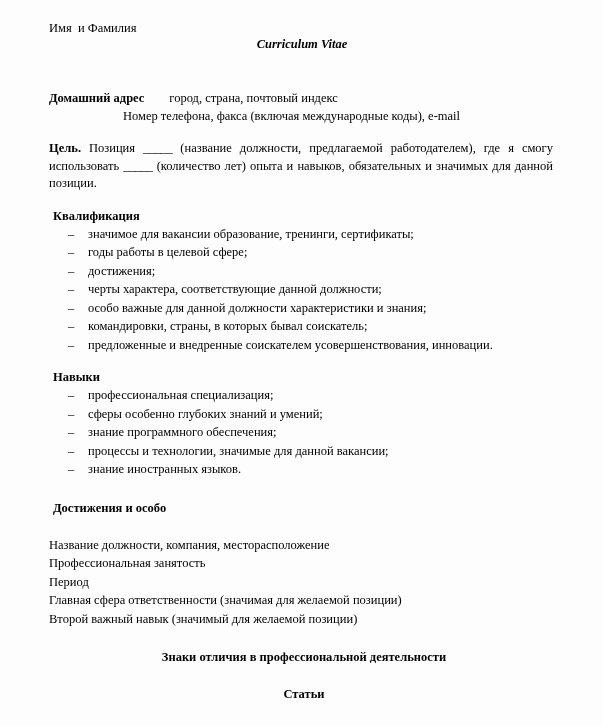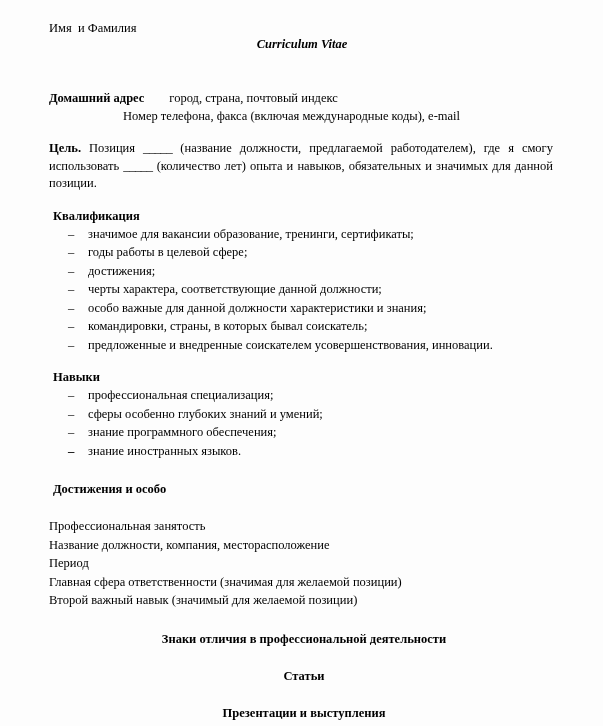--- a/index.html
+++ b/index.html
@@ -151,28 +151,28 @@
       <li><span class="dash">–</span><span>особо важные для данной должности характеристики и знания;</span></li>
       <li><span class="dash">–</span><span>командировки, страны, в которых бывал соискатель;</span></li>
       <li><span class="dash">–</span><span>предложенные и внедренные соискателем усовершенствования, инновации.</span></li>
     </ul>
 
     <div class="section-heading">Навыки</div>
     <ul class="bullets">
       <li><span class="dash">–</span><span>профессиональная специализация;</span></li>
       <li><span class="dash">–</span><span>сферы особенно глубоких знаний и умений;</span></li>
       <li><span class="dash">–</span><span>знание программного обеспечения;</span></li>
-      <li><span class="dash">–</span></li>
+      <li><span class="dash">–</span><span>процессы и технологии, значимые для данной вакансии;</span></li>
       <li><span class="dash">–</span><span>знание иностранных языков.</span></li>
     </ul>
 
     <div class="section-heading" style="margin-top:20px;">Достижения и особо</div>
     <div class="plain-block">
+      <div class="plain-line">Название должности, компания, месторасположение</div>
       <div class="plain-line">Профессиональная  занятость</div>
-      <div class="plain-line">Название должности, компания, месторасположение</div>
       <div class="plain-line">Период</div>
       <div class="plain-line">Главная сфера ответственности (значимая для желаемой позиции)</div>
       <div class="plain-line">Второй важный навык (значимый для желаемой позиции)</div>
     </div>
 
     <div class="tail-heading" style="margin-top:20px;">Знаки отличия в профессиональной деятельности</div>
     <div class="tail-heading">Статьи</div>
     <div class="tail-heading">Презентации и выступления</div>
 
   </div>

